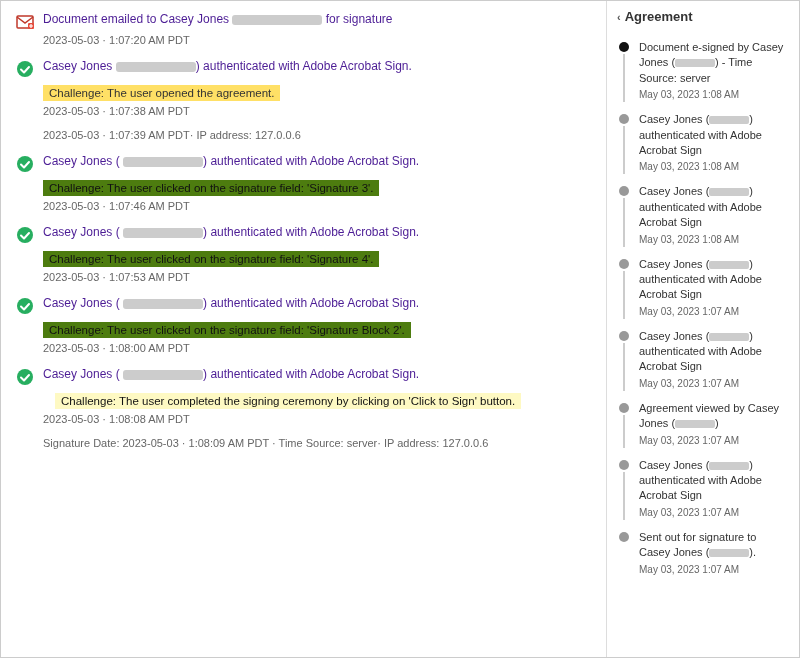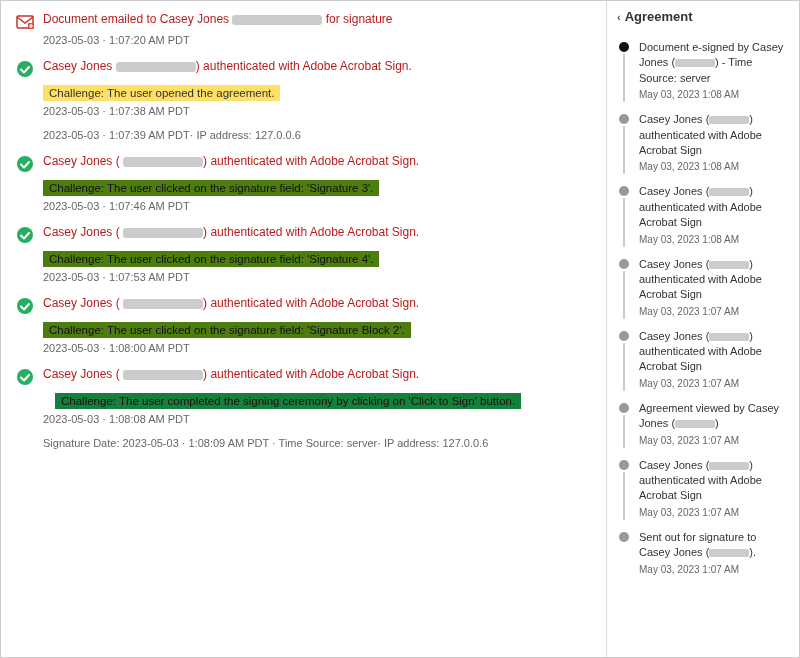--- a/index.html
+++ b/index.html
@@ -38,21 +38,21 @@
       height: 20px;
       flex-shrink: 0;
       margin-top: 1px;
       display: flex;
       align-items: center;
       justify-content: center;
     }
 
     .event-text {
       font-size: 12px;
-      color: #b91c1c;
+      color: #4c1d95;
       line-height: 1.4;
     }
 
     .event-text .blur-text {
       display: inline-block;
       background: #ccc;
       color: transparent;
       border-radius: 3px;
       height: 10px;
       vertical-align: middle;
@@ -71,21 +71,21 @@
       border-radius: 0;
       font-size: 11.5px;
       font-weight: normal;
       margin-left: 28px;
       margin-top: 4px;
       margin-bottom: 2px;
     }
 
     .badge-yellow { background: #ffe066; color: #333; }
     .badge-cyan   { background: #4d7c0f; color: #111; }
-    .badge-purple { background: #15803d; color: #111; margin-left: 40px; }
+    .badge-purple { background: #fef9c3; color: #111; margin-left: 40px; }
 
     
     .right-panel {
       width: 192px;
       overflow-y: auto;
       padding: 8px 10px;
       background: #fff;
     }
 
     .activity-header {

